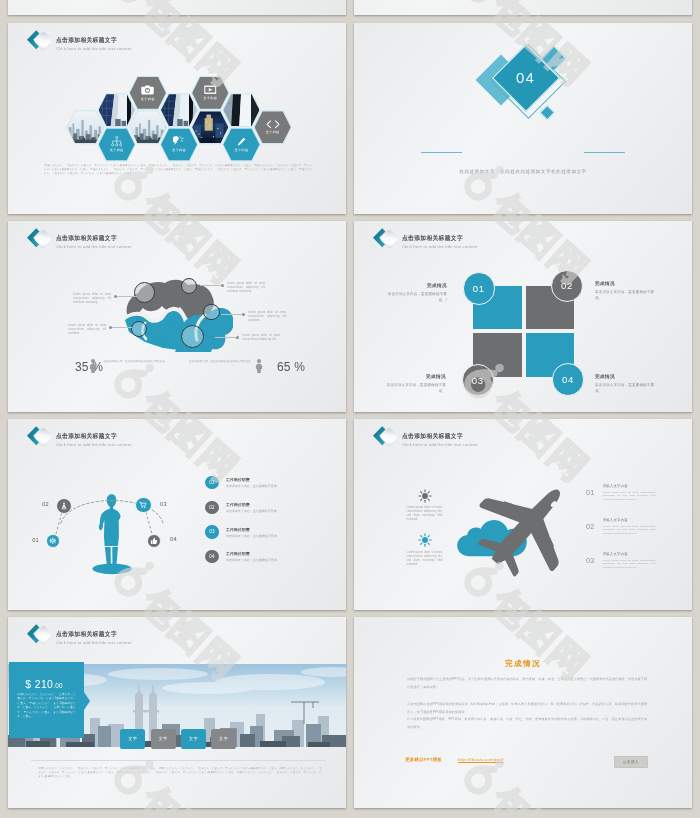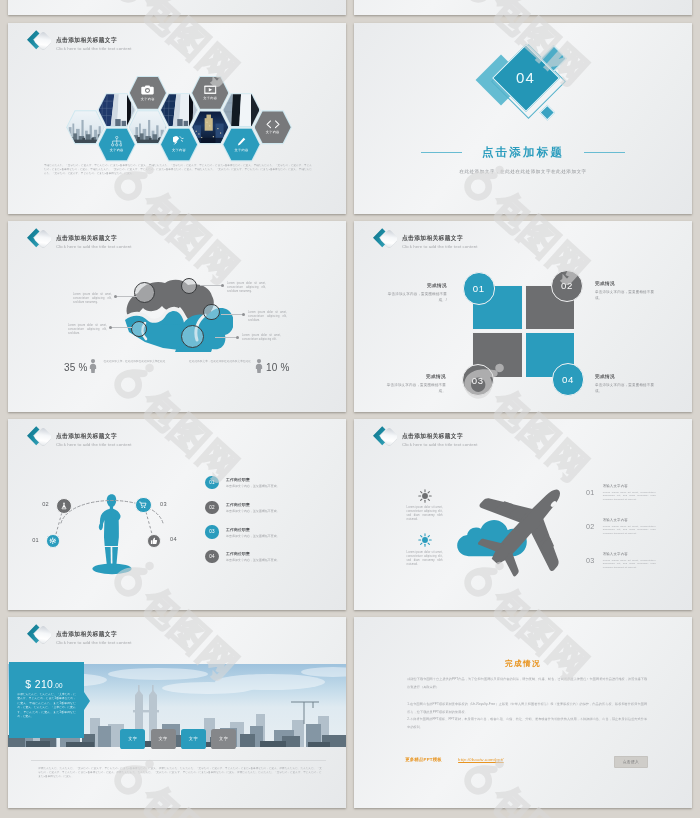--- a/index.html
+++ b/index.html
@@ -30,21 +30,21 @@
   .hex{position:absolute;clip-path:polygon(22% 1%,78% 1%,100% 50%,78% 99%,22% 99%,0% 50%);}
   .hex-in{position:absolute;left:1.2px;top:1.2px;right:1.2px;bottom:1.2px;
        clip-path:polygon(22% 1%,78% 1%,100% 50%,78% 99%,22% 99%,0% 50%);
        display:flex;flex-direction:column;align-items:center;justify-content:center;}
   .hexlbl{font-size:3.2px;color:#fff;letter-spacing:.3px;margin-top:1.5px;}
   .s1foot{position:absolute;left:36px;top:141px;width:268px;font-size:2.5px;
           line-height:4.1px;color:#9d9fa3;letter-spacing:.1px;text-align:justify;}
 
   
   .s3txt{position:absolute;font-size:2.6px;line-height:4.1px;color:#a3a5a9;letter-spacing:.1px;}
-  .s3pct{position:absolute;font-size:10px;color:#55575a;letter-spacing:.2px;line-height:11px;}
+  .s3pct{position:absolute;font-size:12px;color:#55575a;letter-spacing:.2px;line-height:11px;margin-left:11px;}
   .s3cap{position:absolute;font-size:2.6px;color:#a3a5a9;letter-spacing:.1px;}
 
   
   .s5node{position:absolute;border-radius:50%;display:flex;align-items:center;justify-content:center;}
   .s5num{position:absolute;font-size:5.6px;color:#5b5d60;letter-spacing:.3px;}
   .s5li-c{position:absolute;width:13px;height:13px;border-radius:50%;display:flex;align-items:center;
           justify-content:center;font-size:4.6px;color:#fff;letter-spacing:.2px;}
   .s5li-t{position:absolute;font-size:3.8px;color:#5b5d60;font-weight:bold;letter-spacing:.2px;}
   .s5li-b{position:absolute;font-size:2.9px;color:#9a9ca0;letter-spacing:.1px;}
 
@@ -349,21 +349,20 @@
       </div>
     </div>
   <div class="slide c2 rA">
       <div class="sl" id="s2">
         <div style="position:absolute;left:129px;top:39px;width:36px;height:36px;transform:rotate(45deg);background:#64bcd2;"></div>
         <div style="position:absolute;left:147.5px;top:31.5px;width:53px;height:53px;transform:rotate(45deg);border:1.1px solid #55b2cb;box-sizing:border-box;"></div>
         <div style="position:absolute;left:189.5px;top:25.5px;width:19px;height:19px;transform:rotate(45deg);background:#4cacc7;border:.9px solid #ddf0f6;box-sizing:border-box;"></div>
         <div style="position:absolute;left:147.5px;top:30.5px;width:48px;height:48px;transform:rotate(45deg);background:#2496b6;border:1.1px solid #e9f7fb;box-sizing:border-box;"></div>
         <div style="position:absolute;left:141.5px;top:44px;width:60px;text-align:center;font-size:15px;color:#eafafd;letter-spacing:1.2px;line-height:21px;">04</div>
         <div style="position:absolute;left:187.75px;top:83.75px;width:10.5px;height:10.5px;transform:rotate(45deg);background:#3aa3c2;border:.8px solid #eaf7fb;box-sizing:border-box;"></div>
-        <div style="position:absolute;left:0;top:122px;width:338px;text-align:center;font-size:11.5px;font-weight:bold;color:#2a9cbd;letter-spacing:2.2px;">点击添加标题</div>
         <div style="position:absolute;left:67px;top:129px;width:41px;height:.9px;background:#68bcd2;"></div>
         <div style="position:absolute;left:230px;top:129px;width:41px;height:.9px;background:#68bcd2;"></div>
         <div style="position:absolute;left:0;top:146px;width:338px;text-align:center;font-size:4.6px;color:#8d9094;letter-spacing:.5px;">在此处添加文字，在此处在此处添加文字在此处添加文字</div>
       </div>
     </div>
   <div class="slide c1 rB">
       <div class="sl" id="s3">
         <div class="hdr">
           <div class="logo"><svg width="28" height="24" viewBox="0 0 28 24">
     <defs>
@@ -423,21 +422,21 @@
         <div style="position:absolute;left:192px;top:64px;width:22px;height:.9px;background:#bec0c3;"></div>
         <div style="position:absolute;left:212.5px;top:62.5px;width:3px;height:3px;border-radius:50%;background:#8f9194;"></div>
         <div class="s3txt" style="left:219px;top:61px;width:39px;text-align:justify;">Lorem ipsum dolor sit amet, consectetuer adipiscing elit, sed diam nonummy.</div>
         <div style="position:absolute;left:213px;top:93px;width:22px;height:.9px;background:#bec0c3;"></div>
         <div style="position:absolute;left:233.5px;top:91.5px;width:3px;height:3px;border-radius:50%;background:#8f9194;"></div>
         <div class="s3txt" style="left:240px;top:90px;width:39px;text-align:justify;">Lorem ipsum dolor sit amet, consectetuer adipiscing elit, sed diam.</div>
         <div style="position:absolute;left:207px;top:116px;width:22px;height:.9px;background:#bec0c3;"></div>
         <div style="position:absolute;left:227.5px;top:114.5px;width:3px;height:3px;border-radius:50%;background:#8f9194;"></div>
         <div class="s3txt" style="left:234px;top:113px;width:39px;text-align:justify;">Lorem ipsum dolor sit amet, consectetuer adipiscing elit.</div>
         <div class="s3pct" style="left:56px;top:141px;">35 %</div>
-        <div class="s3pct" style="left:258px;top:141px;">10 %</div>
+        <div class="s3pct" style="left:258px;top:141px;">65 %</div>
         <div style="position:absolute;left:81px;top:138px;width:8px;height:14px;line-height:0;"><svg width="8" height="14" viewBox="0 0 9 16">
             <g fill="#9a9ca0">
               <circle cx="4.5" cy="2.4" r="2.4"></circle>
               <path d="M4.5 5.3 C2 5.3 .9 6.8 .9 8.8 L.9 11.4 H2.2 L2.6 15.9 H6.4 L6.8 11.4 H8.1 L8.1 8.8 C8.1 6.8 7 5.3 4.5 5.3 Z"></path>
             </g>
           </svg></div>
         <div style="position:absolute;left:247px;top:138px;width:8px;height:14px;line-height:0;"><svg width="8" height="14" viewBox="0 0 9 16">
             <g fill="#9a9ca0">
               <circle cx="4.5" cy="2.4" r="2.4"></circle>
               <path d="M4.5 5.3 C2 5.3 .9 6.8 .9 8.8 L.9 11.4 H2.2 L2.6 15.9 H6.4 L6.8 11.4 H8.1 L8.1 8.8 C8.1 6.8 7 5.3 4.5 5.3 Z"></path>

